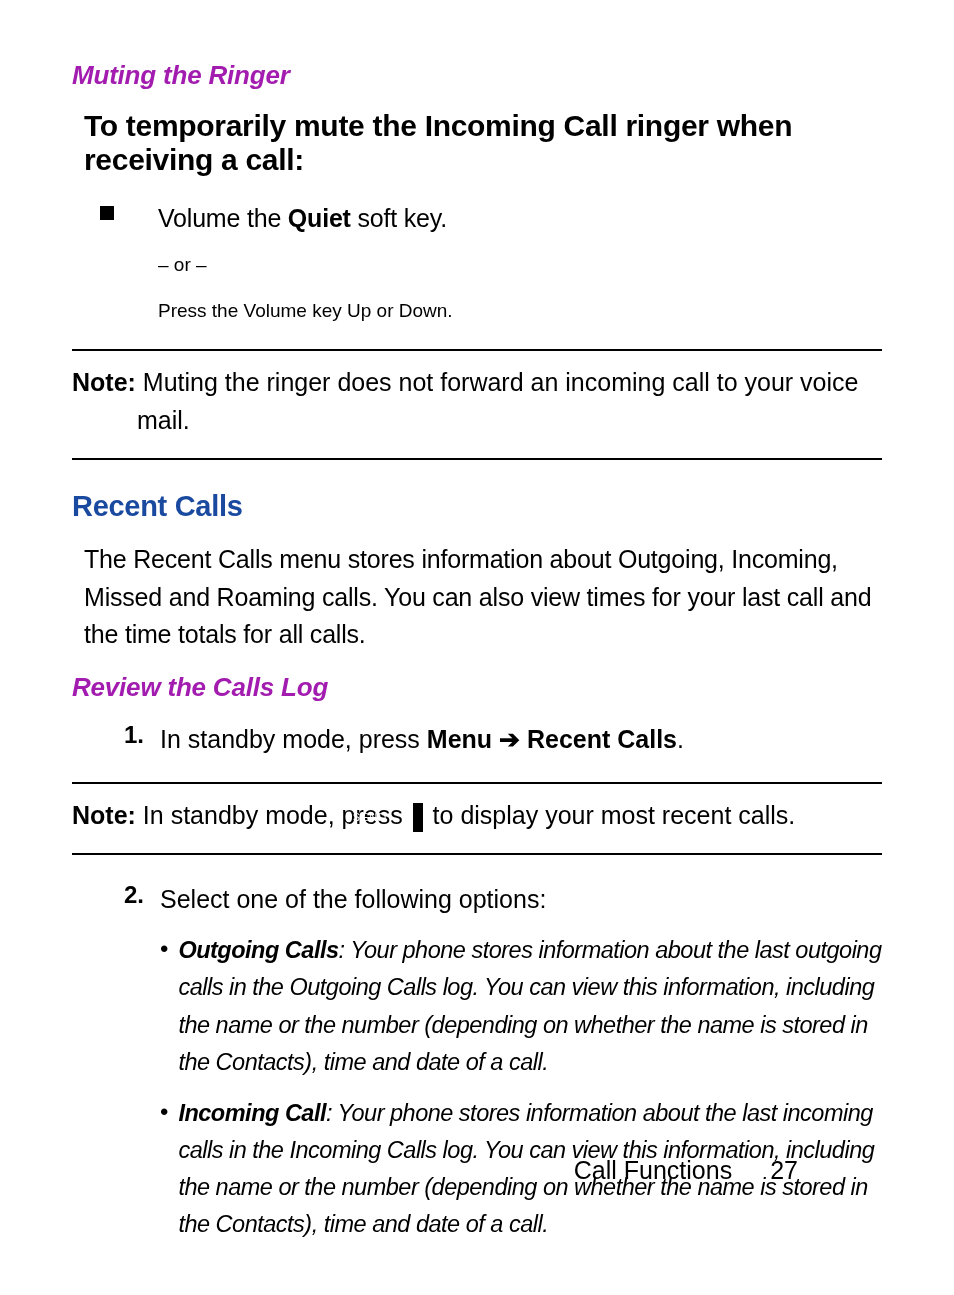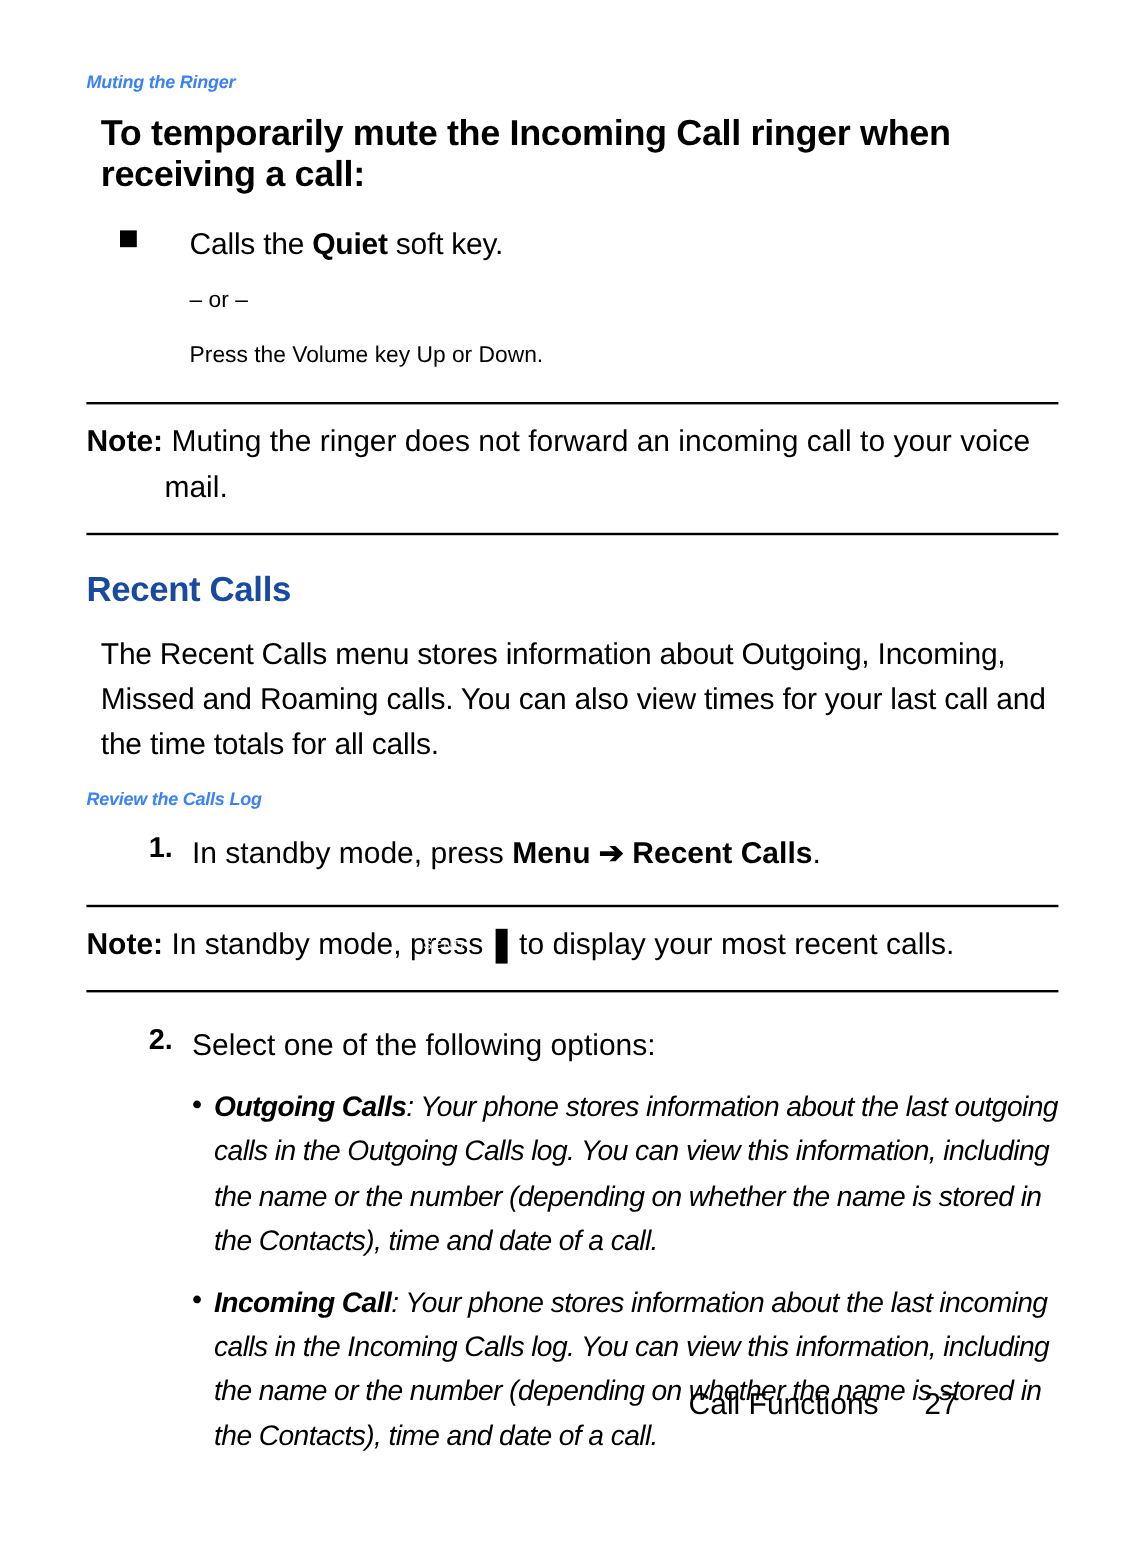--- a/index.html
+++ b/index.html
@@ -6,24 +6,24 @@
     margin: 0;
     padding: 60px 72px 50px 72px;
     font-family: "Helvetica Neue", Helvetica, Arial, sans-serif;
     color: #000;
     width: 954px;
     height: 1295px;
     box-sizing: border-box;
     font-stretch: condensed;
   }
   .subhead {
-    color: #3b82f6;
+    color: #a21caf;
     font-style: italic;
     font-weight: 700;
-    font-size: 15px;
+    font-size: 26px;
     margin-bottom: 18px;
     letter-spacing: -0.2px;
   }
   .lead-bold {
     font-weight: 700;
     font-size: 30px;
     margin-left: 12px;
     margin-bottom: 22px;
     letter-spacing: -0.3px;
   }
@@ -146,21 +146,21 @@
 <body>
 <div class="page-wrap">
 
 <div class="subhead">Muting the Ringer</div>
 
 <div class="lead-bold">To temporarily mute the Incoming Call ringer when receiving a call:</div>
 
 <div class="bullet-row">
   <div class="bullet-sq"></div>
   <div class="body-text">
-    <span>Calls the </span><span class="b">Quiet</span><span> soft key.</span>
+    <span>Volume the </span><span class="b">Quiet</span><span> soft key.</span>
   </div>
 </div>
 <div class="indent-text" style="margin-bottom:16px;">– or –</div>
 <div class="indent-text" style="margin-bottom:22px;">Press the Volume key Up or Down.</div>
 
 <hr class="hr">
 <div class="note-block">
   <span class="b">Note:</span><span> Muting the ringer does not forward an incoming call to your voice mail.</span>
 </div>
 <hr class="hr">

